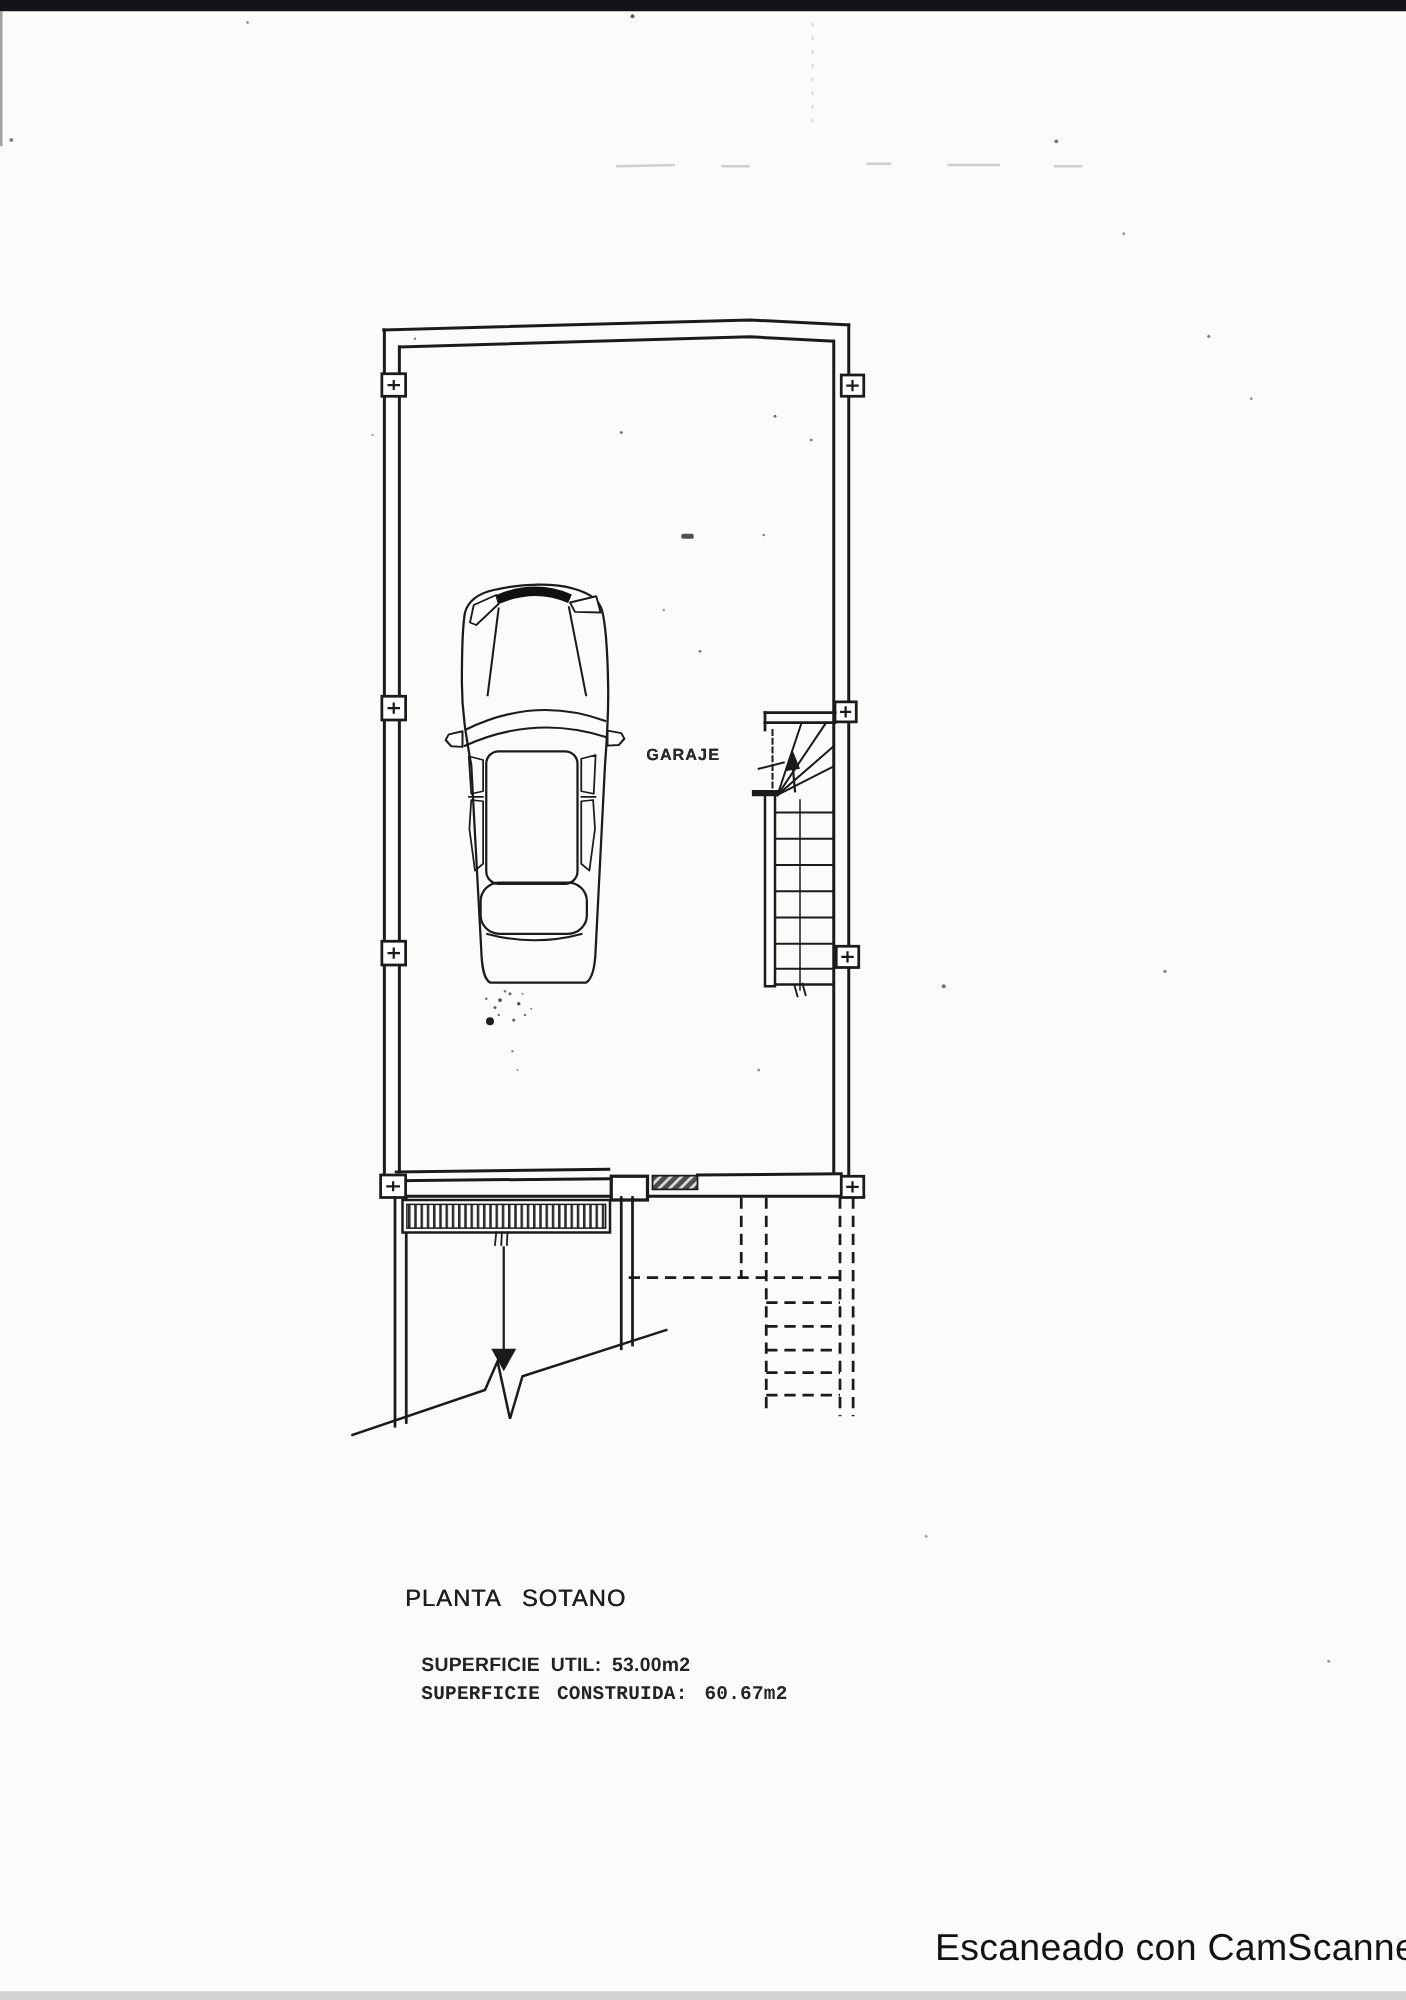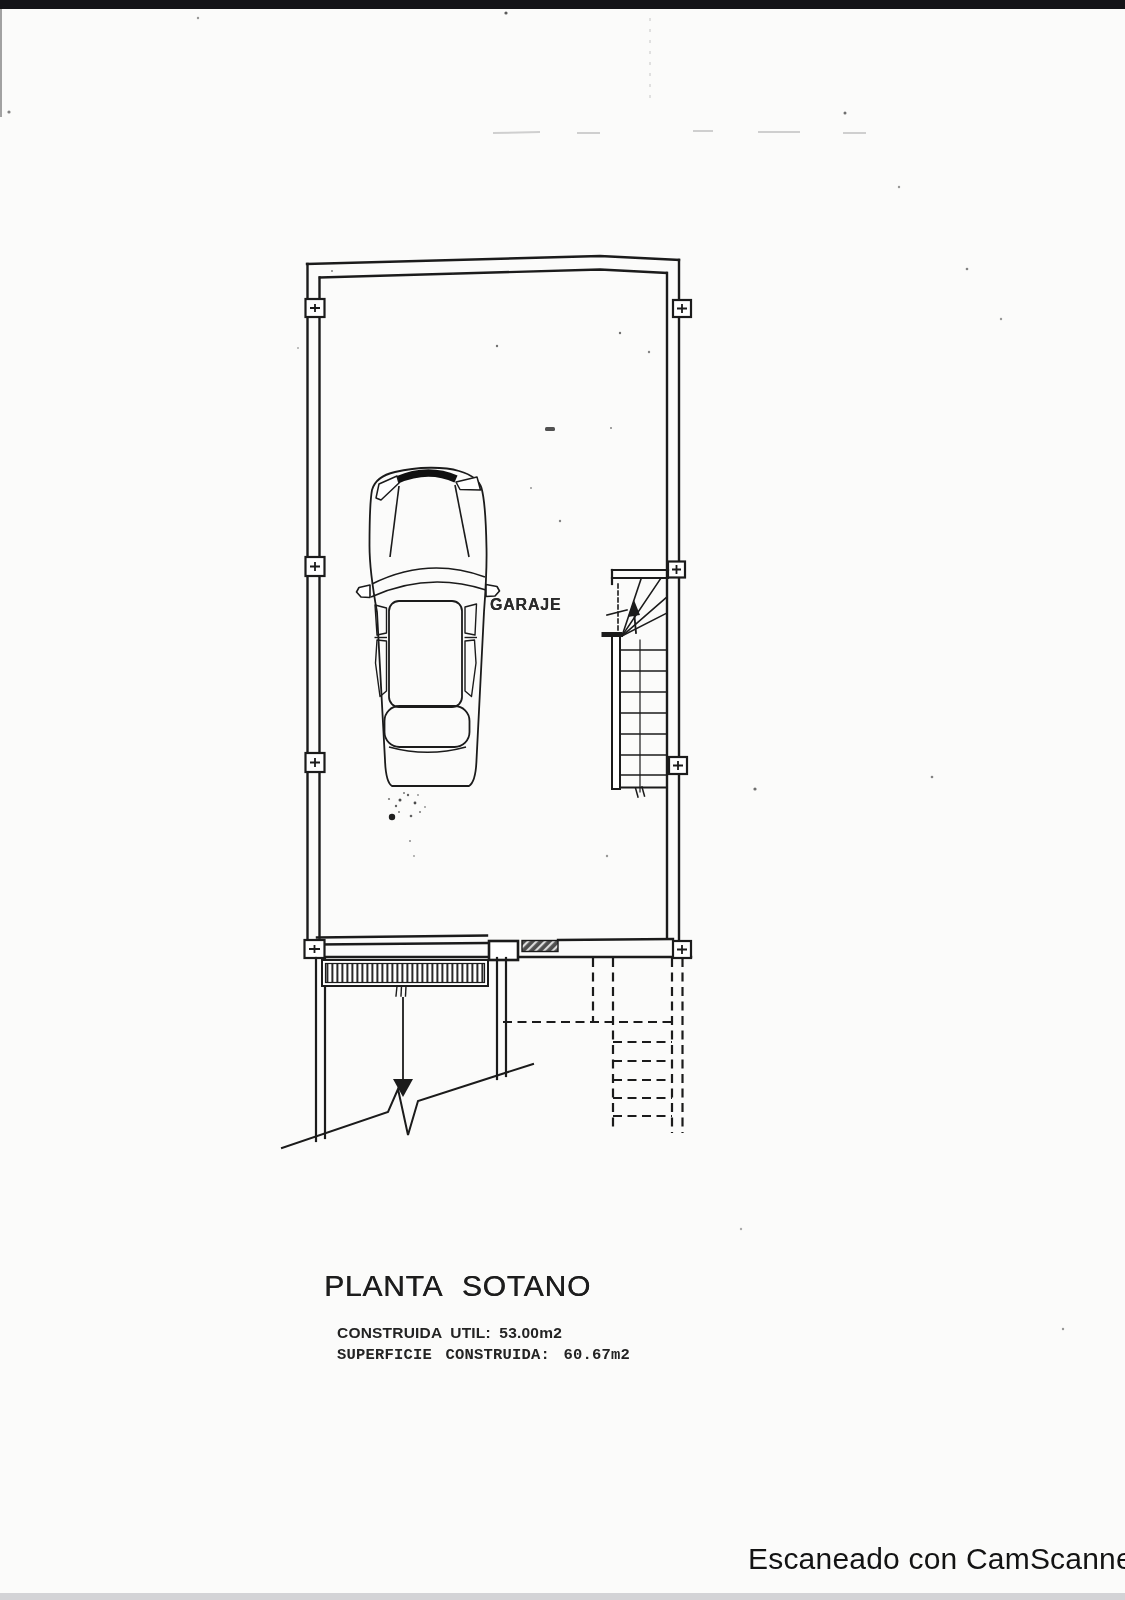--- a/index.html
+++ b/index.html
@@ -14,26 +14,26 @@
   }
   .bottom-bar{
     position:absolute;left:0;top:1593px;width:1125px;height:7px;background:#d3d3d6;
   }
   .edge-sliver{
     position:absolute;left:0;top:9px;width:2px;height:108px;background:#5a5a5a;opacity:.55;
   }
   .plan-svg{position:absolute;left:0;top:0;}
   .label{position:absolute;color:#222;white-space:nowrap;}
   .garage-label{
-    left:490px;top:596px;font-size:16px;font-weight:bold;
+    left:517px;top:596px;font-size:13px;font-weight:bold;
     letter-spacing:0.8px;color:#2b2b2b;
     text-shadow:0 0 0.4px #2b2b2b;
   }
   .plan-title{
-    left:324px;top:1269px;font-size:30px;color:#1d1d1d;
+    left:324px;top:1269px;font-size:19px;color:#1d1d1d;
     letter-spacing:0.8px;word-spacing:11px;
     text-shadow:0.4px 0 0 #1d1d1d;
   }
   .surface-line{
     left:337px;font-size:15.5px;font-weight:bold;color:#232323;
     letter-spacing:0.2px;word-spacing:4px;
   }
   .surface-util{top:1324px;}
   .surface-cons{top:1346px;font-family:Liberation Mono, monospace;}
   .watermark{
@@ -274,19 +274,19 @@
     <circle cx="425" cy="807" r=".9" opacity=".5"></circle>
     <circle cx="410" cy="841" r="1" opacity=".5"></circle>
     <circle cx="414" cy="856" r=".9" opacity=".45"></circle>
   </g>
 </svg>
 
 <div class="label garage-label">GARAJE</div>
 
 <div class="label plan-title">PLANTA SOTANO</div>
 
-<div class="label surface-line surface-util">CONSTRUIDA UTIL: 53.00m2</div>
+<div class="label surface-line surface-util">SUPERFICIE UTIL: 53.00m2</div>
 
 <div class="label surface-line surface-cons">SUPERFICIE CONSTRUIDA: 60.67m2</div>
 
 <div class="label watermark">Escaneado con CamScanner</div>
 
 <div class="bottom-bar"></div>
 
 </body></html>

